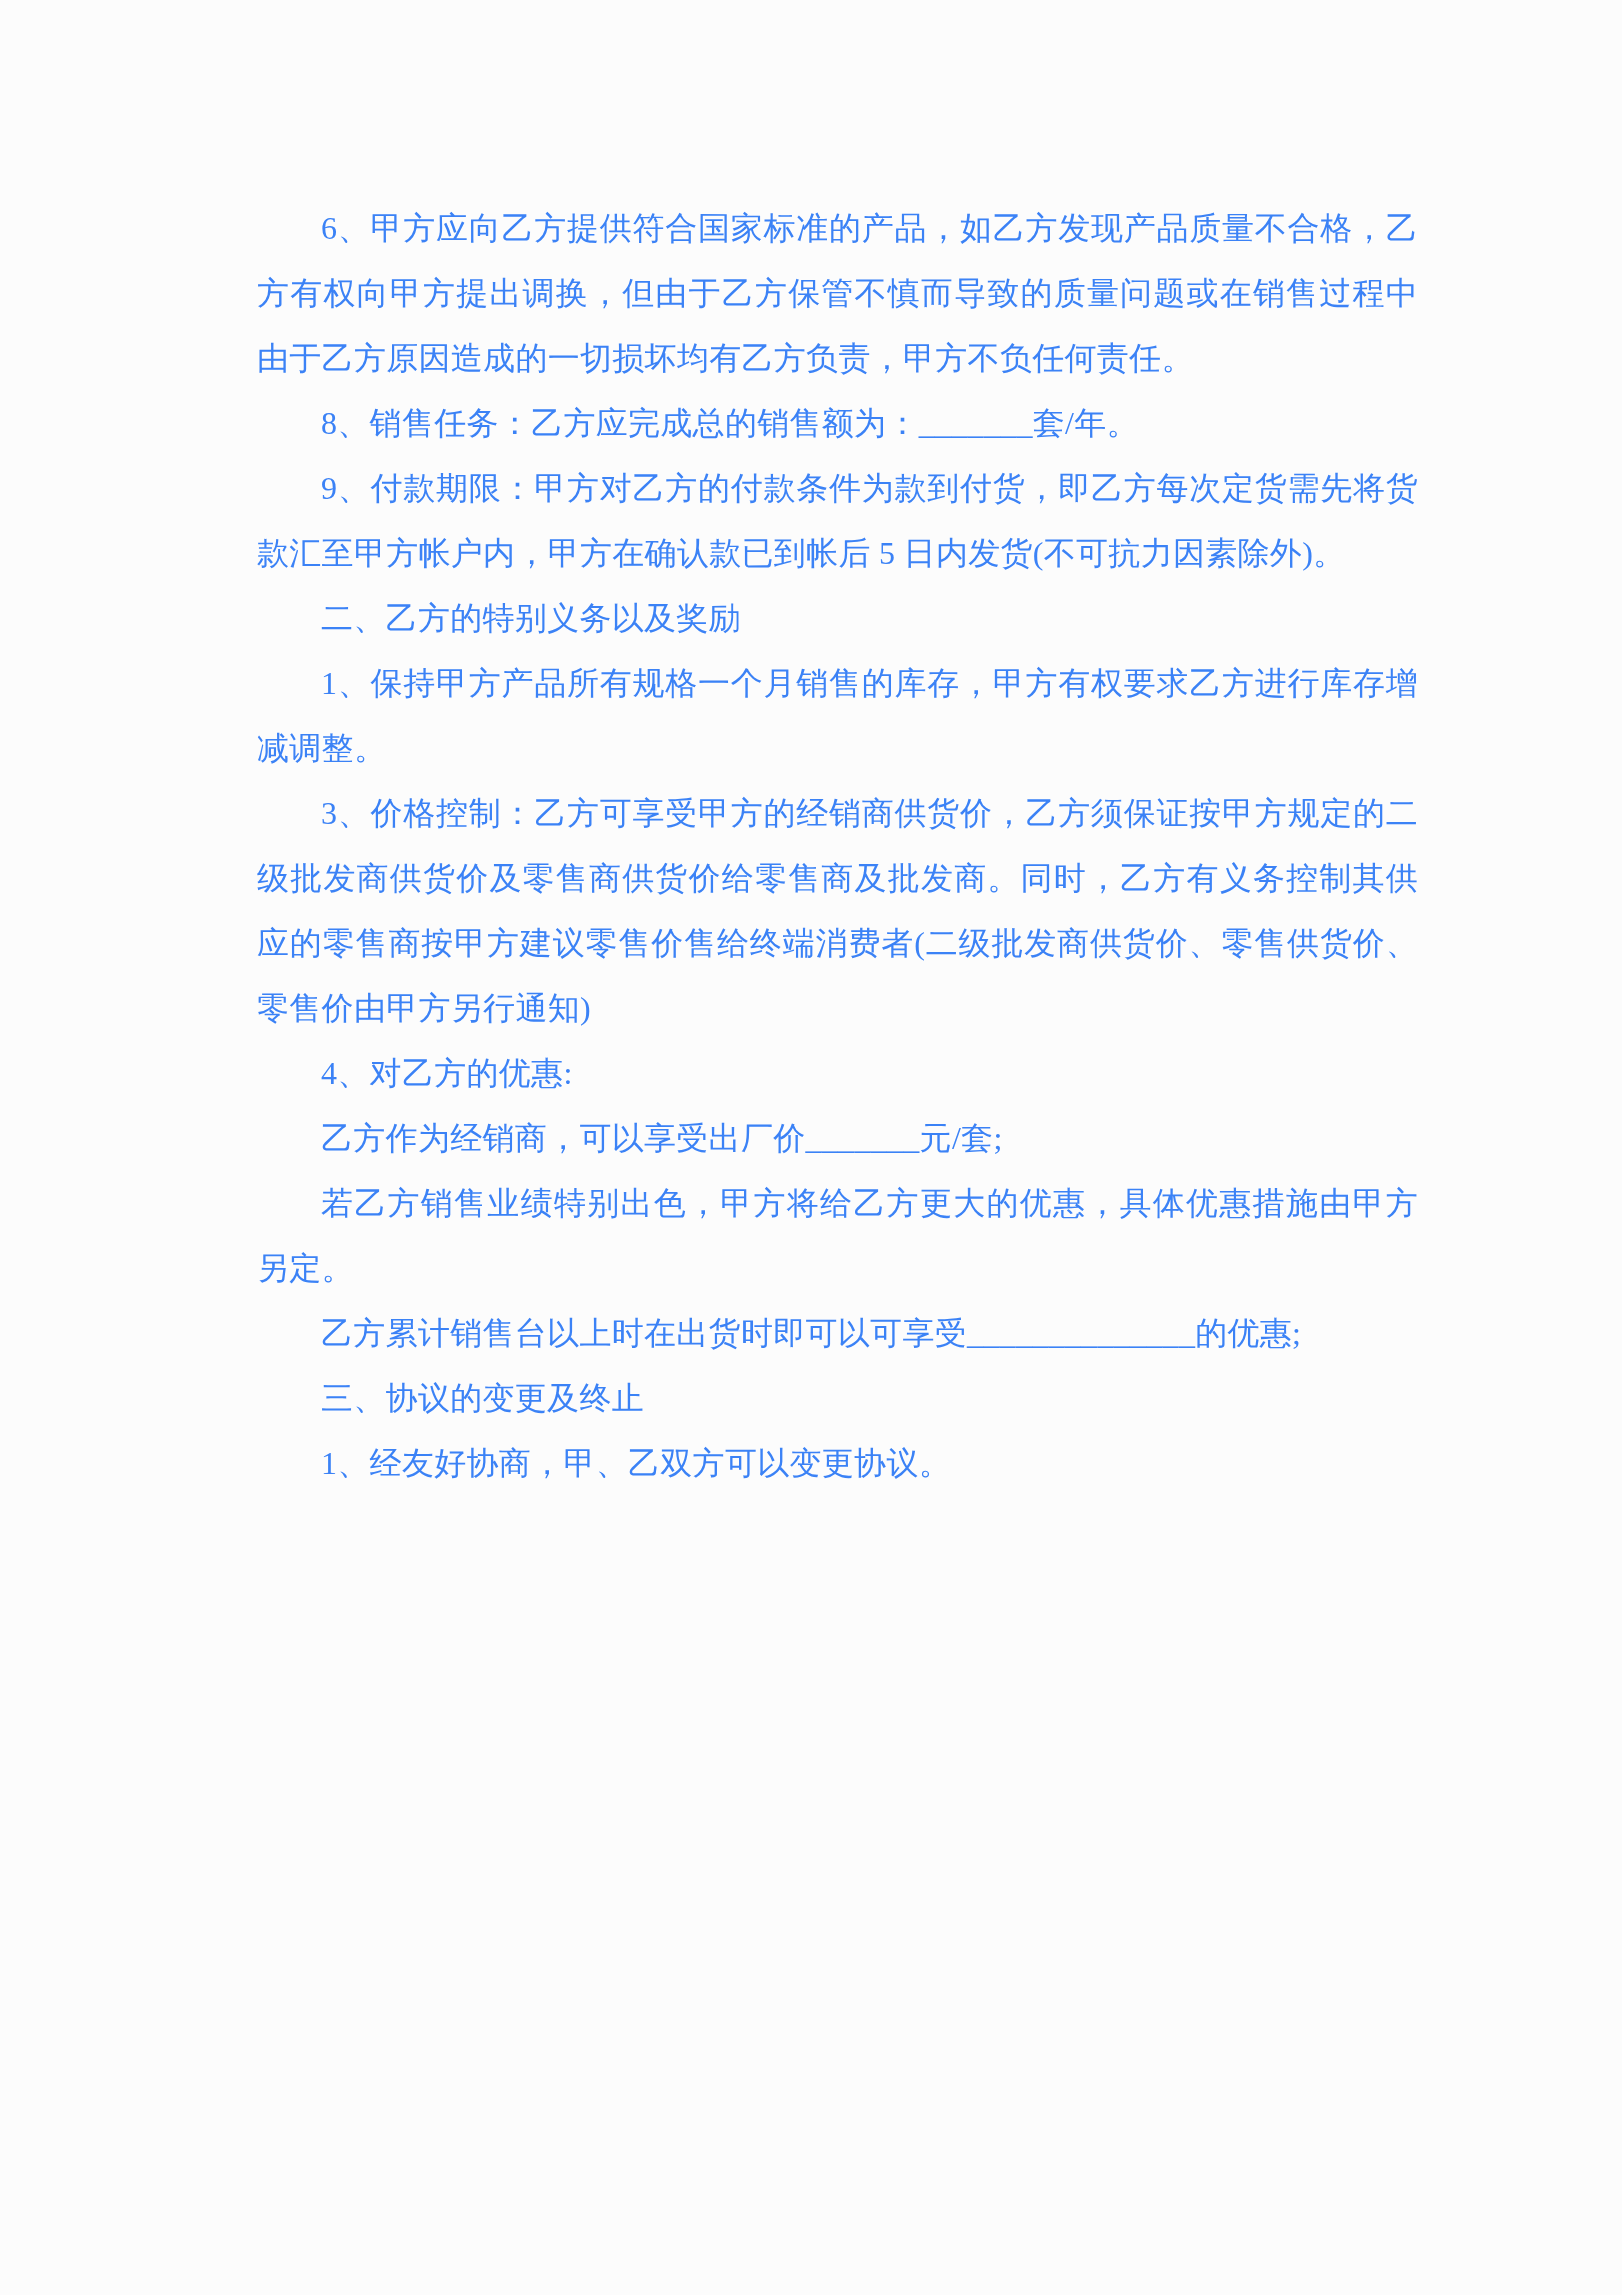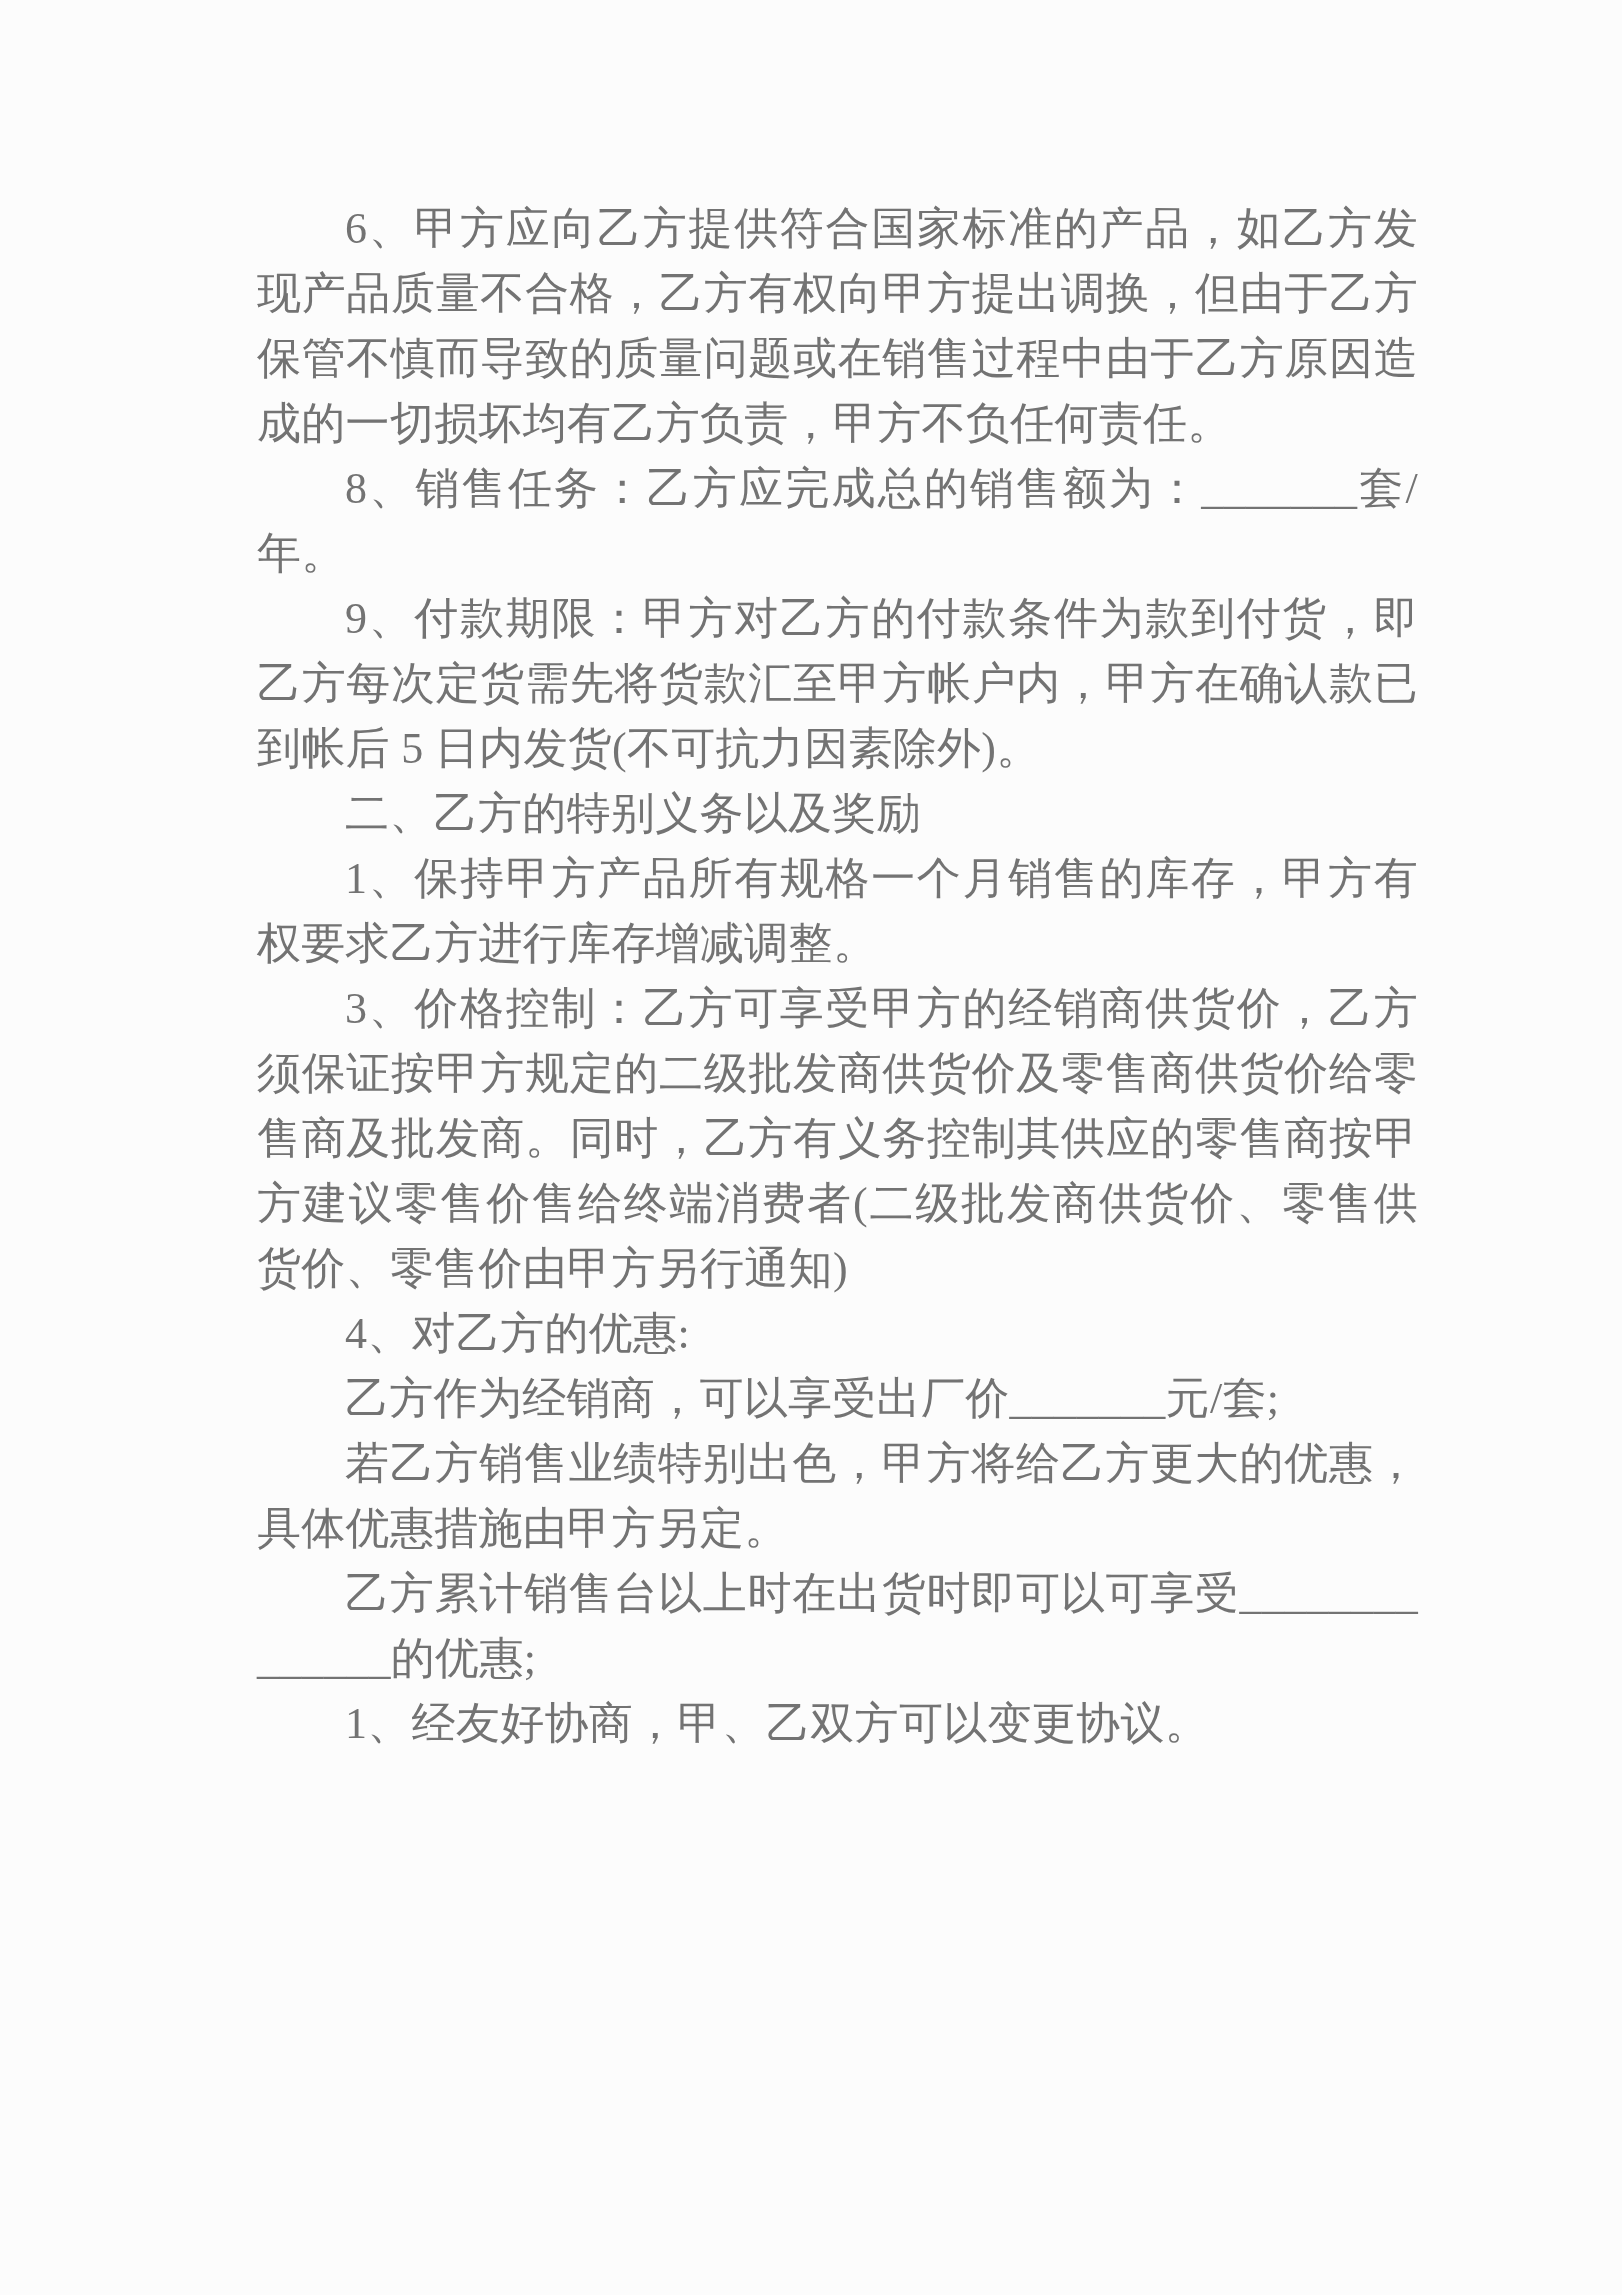--- a/index.html
+++ b/index.html
@@ -17,22 +17,22 @@
   .page {
     position: absolute;
     inset: 0;
     background: #fcfcfc;
   }
   .content {
     position: absolute;
     left: 257px;
     top: 196px;
     width: 1161px;
-    color: #737373;
-    font-size: 44px;
+    color: #3b82f6;
+    font-size: 32px;
     line-height: 65px;
     letter-spacing: 0.3px;
   }
   .para {
     margin: 0;
     text-indent: 2em;
     text-align: justify;
     text-justify: inter-ideograph;
     word-break: break-all;
   }
@@ -45,16 +45,17 @@
     <p class="para">6、甲方应向乙方提供符合国家标准的产品，如乙方发现产品质量不合格，乙方有权向甲方提出调换，但由于乙方保管不慎而导致的质量问题或在销售过程中由于乙方原因造成的一切损坏均有乙方负责，甲方不负任何责任。</p>
     <p class="para">8、销售任务：乙方应完成总的销售额为：_______套/年。</p>
     <p class="para">9、付款期限：甲方对乙方的付款条件为款到付货，即乙方每次定货需先将货款汇至甲方帐户内，甲方在确认款已到帐后 5 日内发货(不可抗力因素除外)。</p>
     <p class="para">二、乙方的特别义务以及奖励</p>
     <p class="para">1、保持甲方产品所有规格一个月销售的库存，甲方有权要求乙方进行库存增减调整。</p>
     <p class="para">3、价格控制：乙方可享受甲方的经销商供货价，乙方须保证按甲方规定的二级批发商供货价及零售商供货价给零售商及批发商。同时，乙方有义务控制其供应的零售商按甲方建议零售价售给终端消费者(二级批发商供货价、零售供货价、零售价由甲方另行通知)</p>
     <p class="para">4、对乙方的优惠:</p>
     <p class="para">乙方作为经销商，可以享受出厂价_______元/套;</p>
     <p class="para">若乙方销售业绩特别出色，甲方将给乙方更大的优惠，具体优惠措施由甲方另定。</p>
     <p class="para">乙方累计销售台以上时在出货时即可以可享受______________的优惠;</p>
+    <p class="para">三、协议的变更及终止</p>
     <p class="para">1、经友好协商，甲、乙双方可以变更协议。</p>
   </div>
 </div>
 
 
 </body></html>

